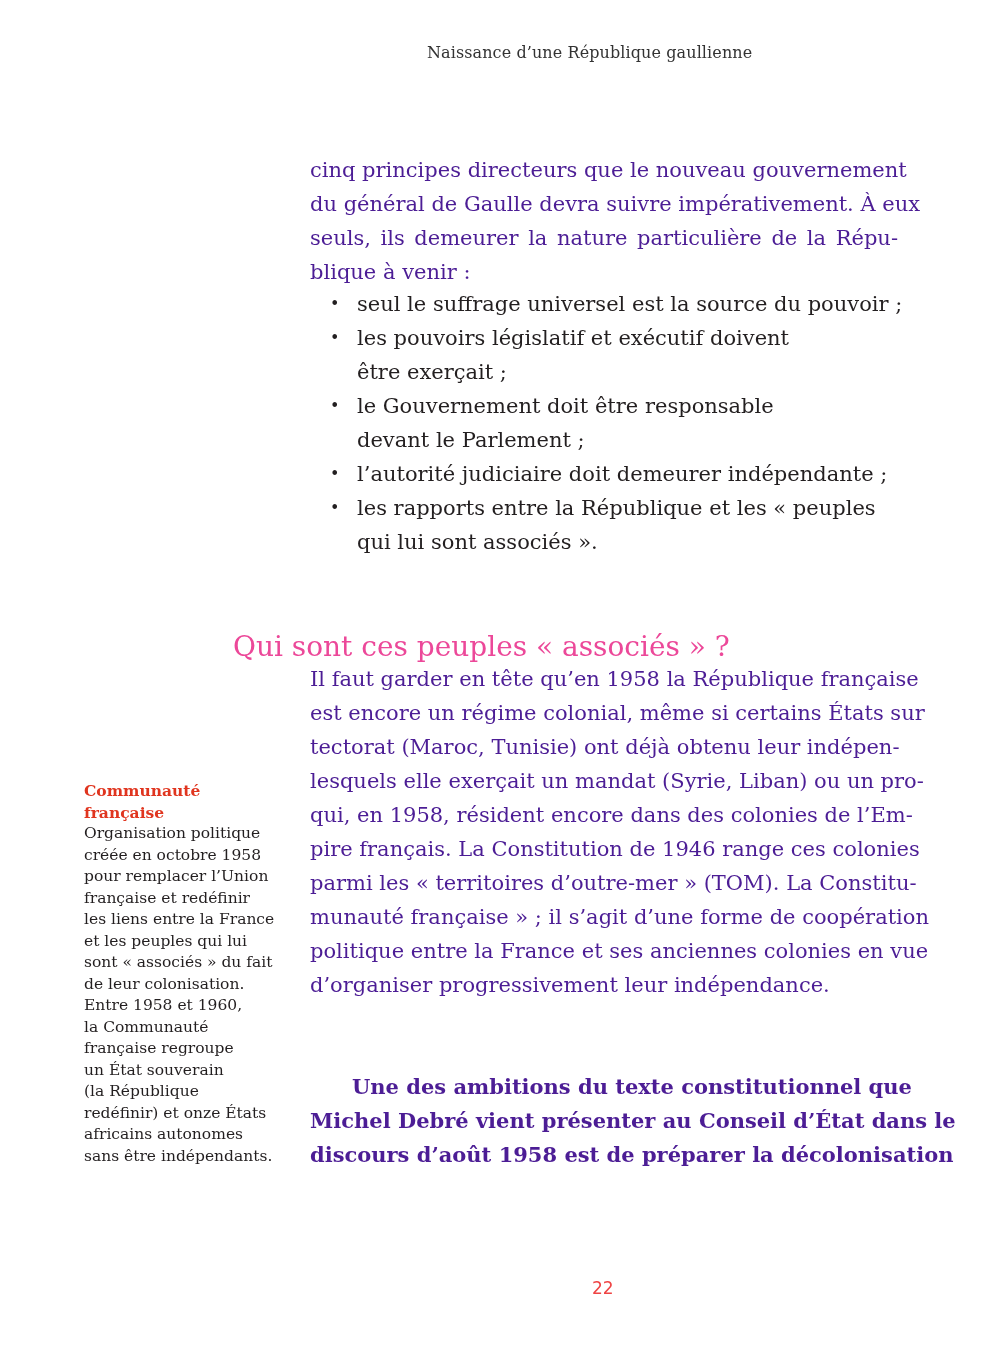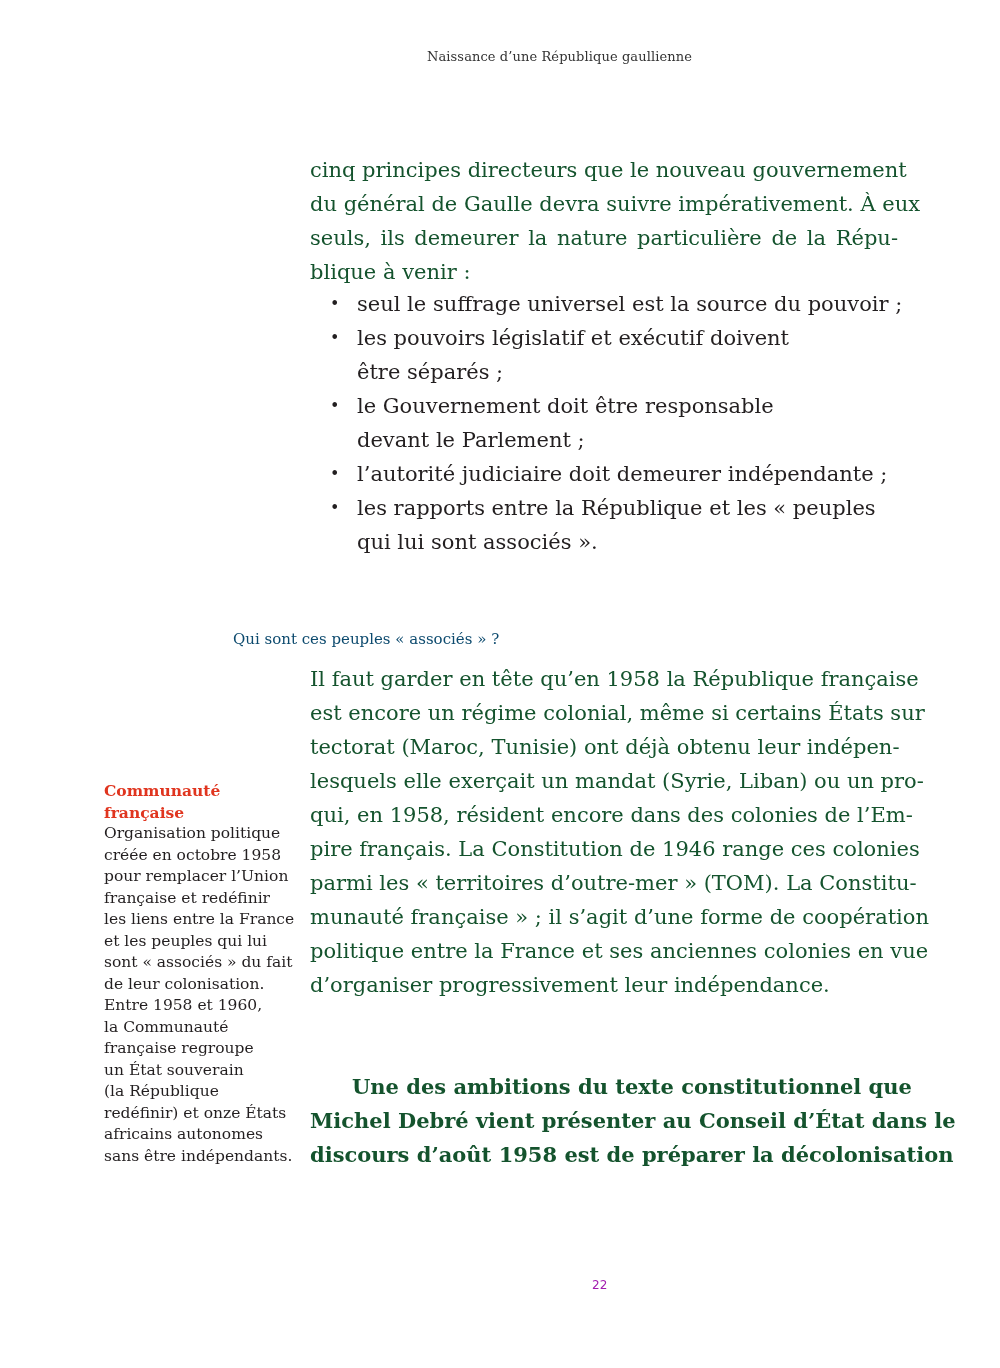--- a/index.html
+++ b/index.html
@@ -1,28 +1,28 @@
 <!DOCTYPE html>
 <html><head>
 <meta charset="utf-8">
 <style>
   html, body { margin:0; padding:0; background:#ffffff; }
   body { width:1000px; height:1368px; position:relative; overflow:hidden;
          font-family:"DejaVu Serif", "Liberation Serif", serif; color:#231f20; }
-  .running-head { position:absolute; top:49px; left:427px; font-size:13px; color:#333; letter-spacing:0.1px; white-space:nowrap; }
-  .body-text { position:absolute; left:310px; width:588px; font-size:21px; line-height:34px; color:#14532d; }
+  .running-head { position:absolute; top:43px; left:427px; font-size:16px; color:#333; letter-spacing:0.1px; white-space:nowrap; }
+  .body-text { position:absolute; left:310px; width:588px; font-size:21px; line-height:34px; color:#4c1d95; }
   .line { white-space:nowrap; display:block; }
   .justify { text-align:justify; text-align-last:justify; }
   .bullets { position:absolute; left:330px; top:287px; font-size:21px; line-height:34px; }
   .bullet { position:relative; padding-left:27px; }
   .bullet .dot { position:absolute; left:0; top:0; font-size:16px; }
-  .section-title { position:absolute; left:233px; top:630px; font-size:15px; color:#0c4a6e; font-weight:normal; white-space:nowrap; }
-  .sidenote { position:absolute; left:84px; top:780px; width:200px; font-size:15.5px; line-height:21.5px; color:#231f20;margin-left:20px; }
+  .section-title { position:absolute; left:233px; top:630px; font-size:28px; color:#ec4899; font-weight:normal; white-space:nowrap; }
+  .sidenote { position:absolute; left:84px; top:780px; width:200px; font-size:15.5px; line-height:21.5px; color:#231f20; }
   .sidenote-title { color:#e0351f; font-weight:bold; }
-  .page-number { position:absolute; top:1278px; left:592px; font-family:"DejaVu Sans", sans-serif; font-size:12px; color:#a21caf;text-align:center; }
+  .page-number { position:absolute; top:1278px; left:592px; font-family:"DejaVu Sans", sans-serif; font-size:17px; color:#ef4444;text-align:center; }
   .indent { padding-left:42px; }
 </style>
 </head>
 <body>
 
 <div class="running-head">Naissance d’une République gaullienne</div>
 
 <div class="body-text" style="top:153px;">
   <span class="line justify">cinq principes directeurs que le nouveau gouvernement</span>
   <span class="line justify">du général de Gaulle devra suivre impérativement. À eux</span>
@@ -31,21 +31,21 @@
 </div>
 
 <div class="bullets">
   <div class="bullet">
     <span class="dot">•</span>
     <span class="line">seul le suffrage universel est la source du pouvoir ;</span>
   </div>
   <div class="bullet">
     <span class="dot">•</span>
     <span class="line">les pouvoirs législatif et exécutif doivent</span>
-    <span class="line">être séparés ;</span>
+    <span class="line">être exerçait ;</span>
   </div>
   <div class="bullet">
     <span class="dot">•</span>
     <span class="line">le Gouvernement doit être responsable</span>
     <span class="line">devant le Parlement ;</span>
   </div>
   <div class="bullet">
     <span class="dot">•</span>
     <span class="line">l’autorité judiciaire doit demeurer indépendante ;</span>
   </div>

